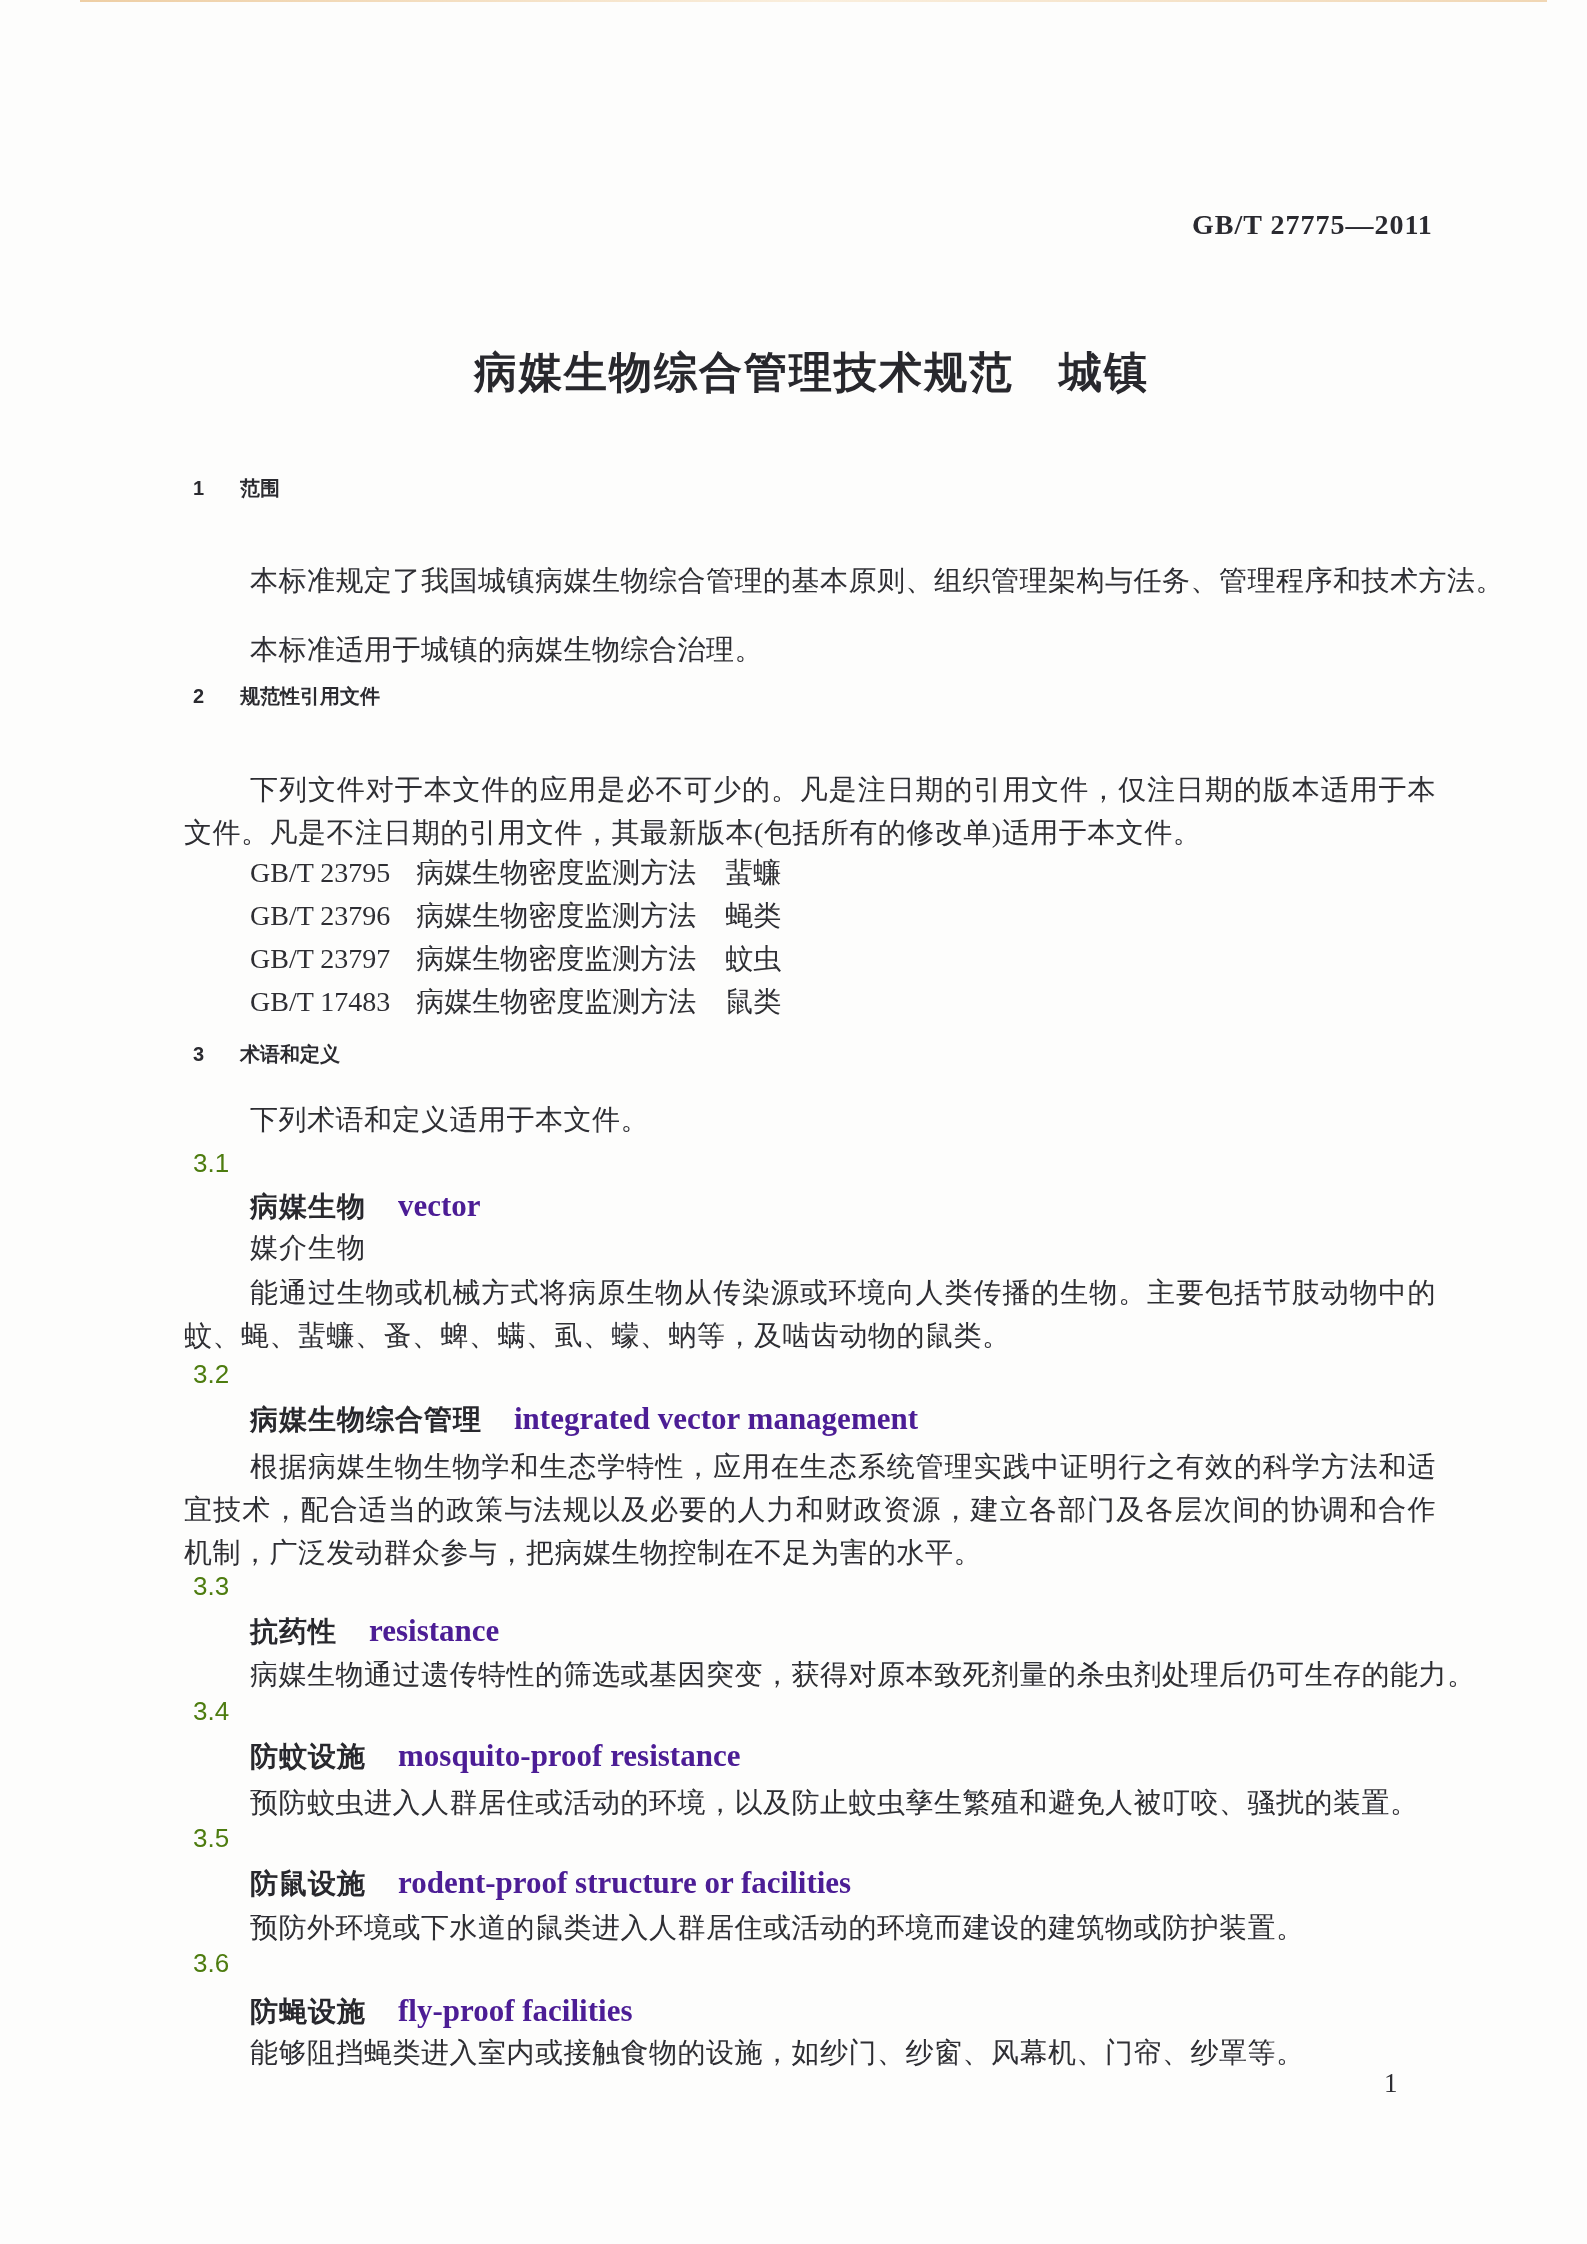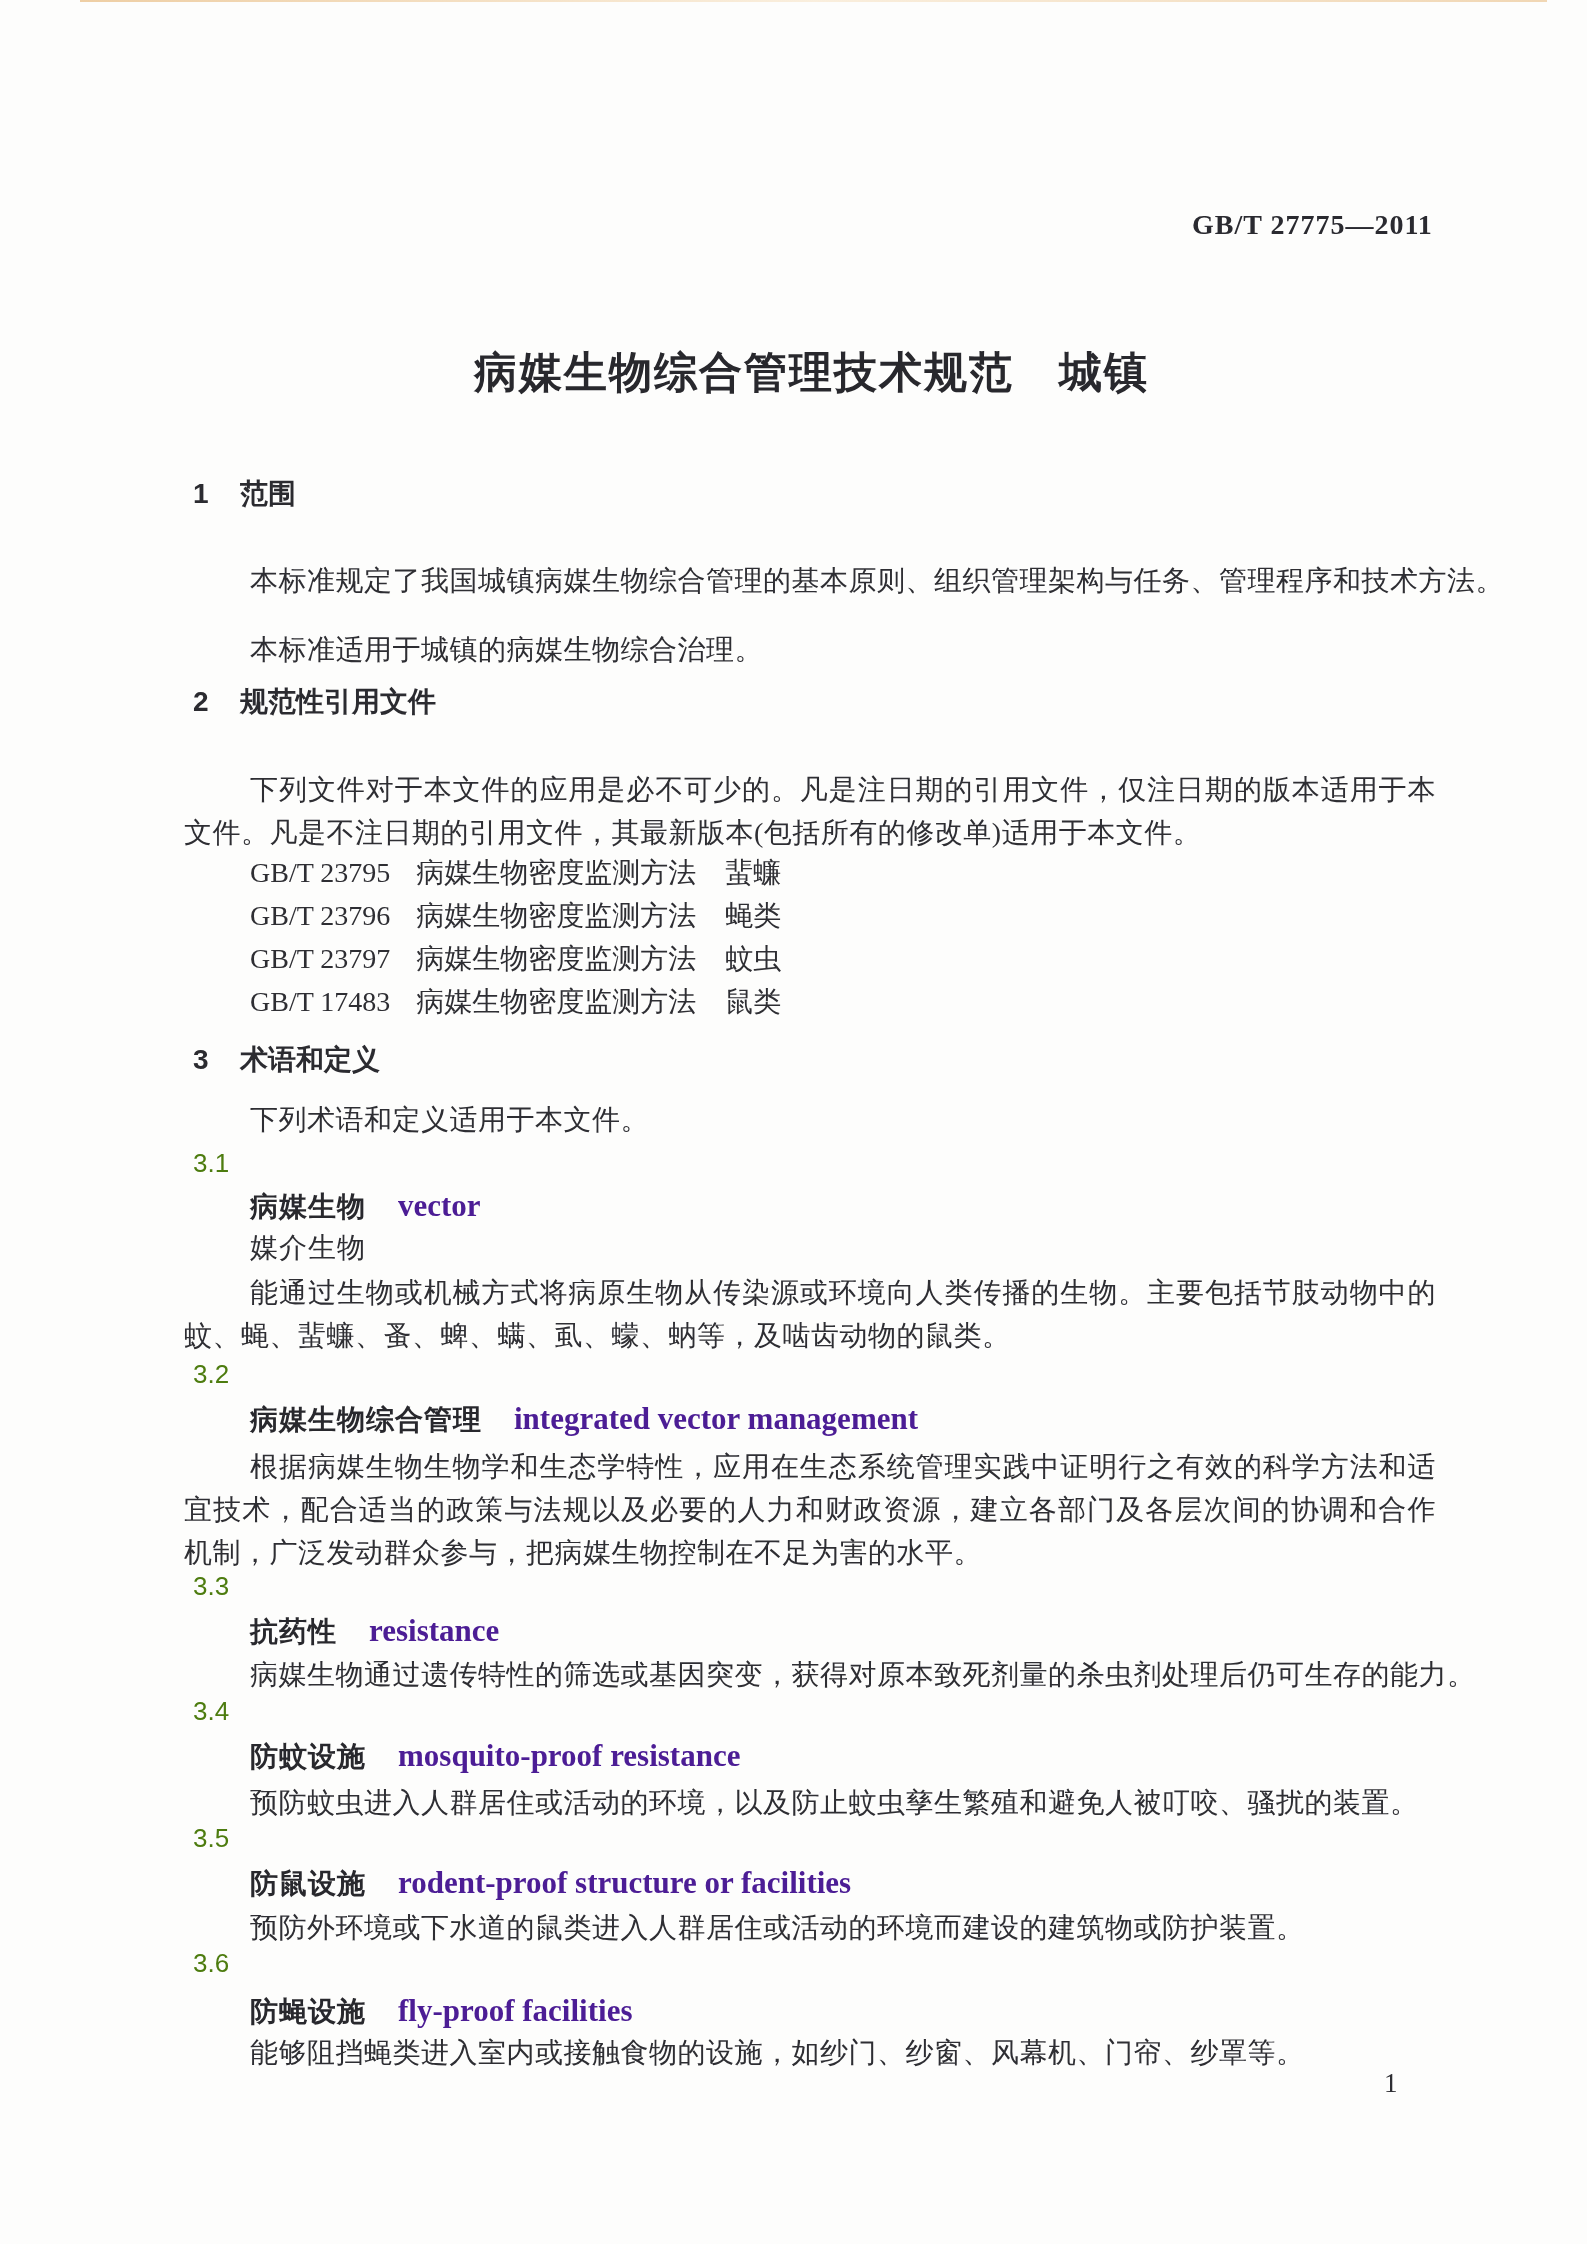--- a/index.html
+++ b/index.html
@@ -19,21 +19,21 @@
     font-size:28px;letter-spacing:1px;color:#2a2a30;white-space:nowrap;margin-top:13px;
   }
   .doc-title{
     left:0;right:0;top:344px;text-align:center;padding-left:36px;
     font-family:Liberation Serif, serif;font-weight:bold;
     font-size:43px;letter-spacing:2px;color:#28282d;white-space:pre;
   }
   .content-left{left:184px;width:1252px;}
   .sec-heading{
     font-family:"Liberation Sans", sans-serif;font-weight:bold;
-    font-size:28px;color:#2b2b30;padding-left:9px;white-space:nowrap;
+    font-size:20px;color:#2b2b30;padding-left:9px;white-space:nowrap;
   }
   .sec-heading .sec-num{display:inline-block;min-width:47px;font-weight:bold;}
   .body-text{
     font-size:28px;line-height:43px;letter-spacing:0.5px;
     text-align:justify;margin:0;color:#2e2e33;
   }
   .indent{text-indent:66px;}
   .one-line{white-space:nowrap;text-align:left;}
   .ref-line{font-size:28px;line-height:43px;padding-left:66px;white-space:nowrap;}
   .ref-title{margin-left:26px;}

